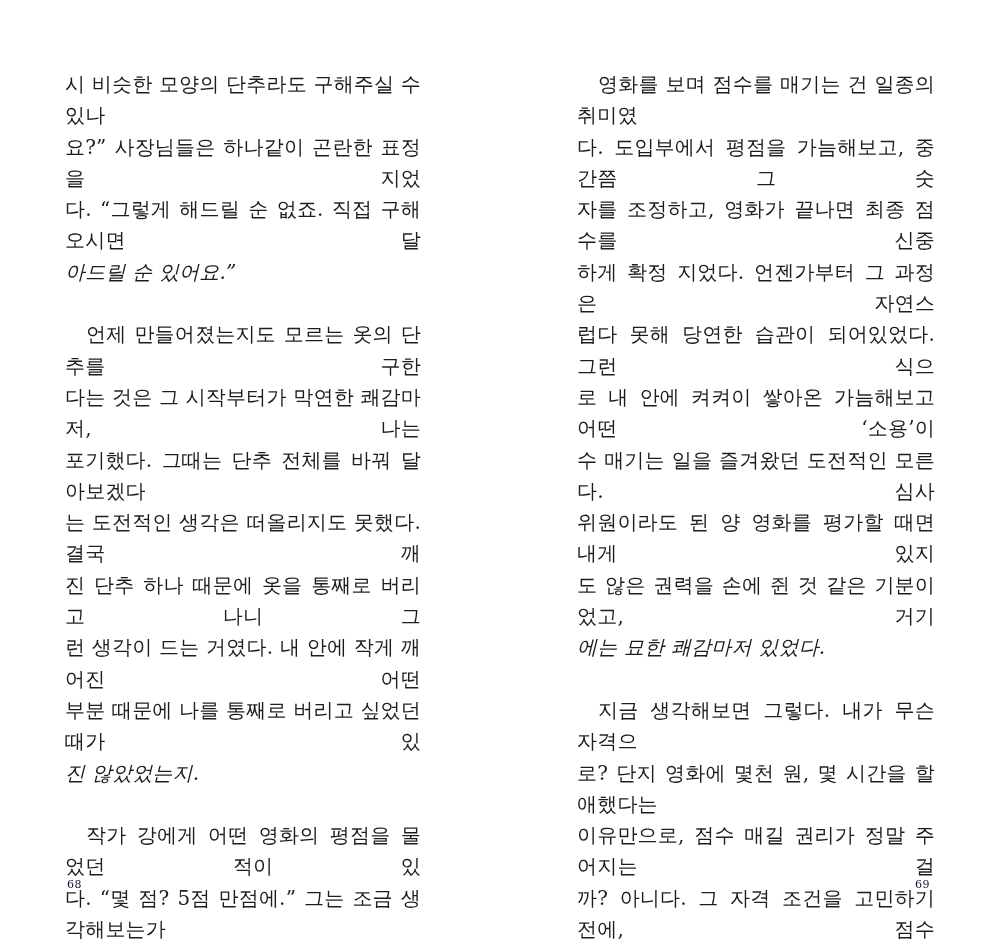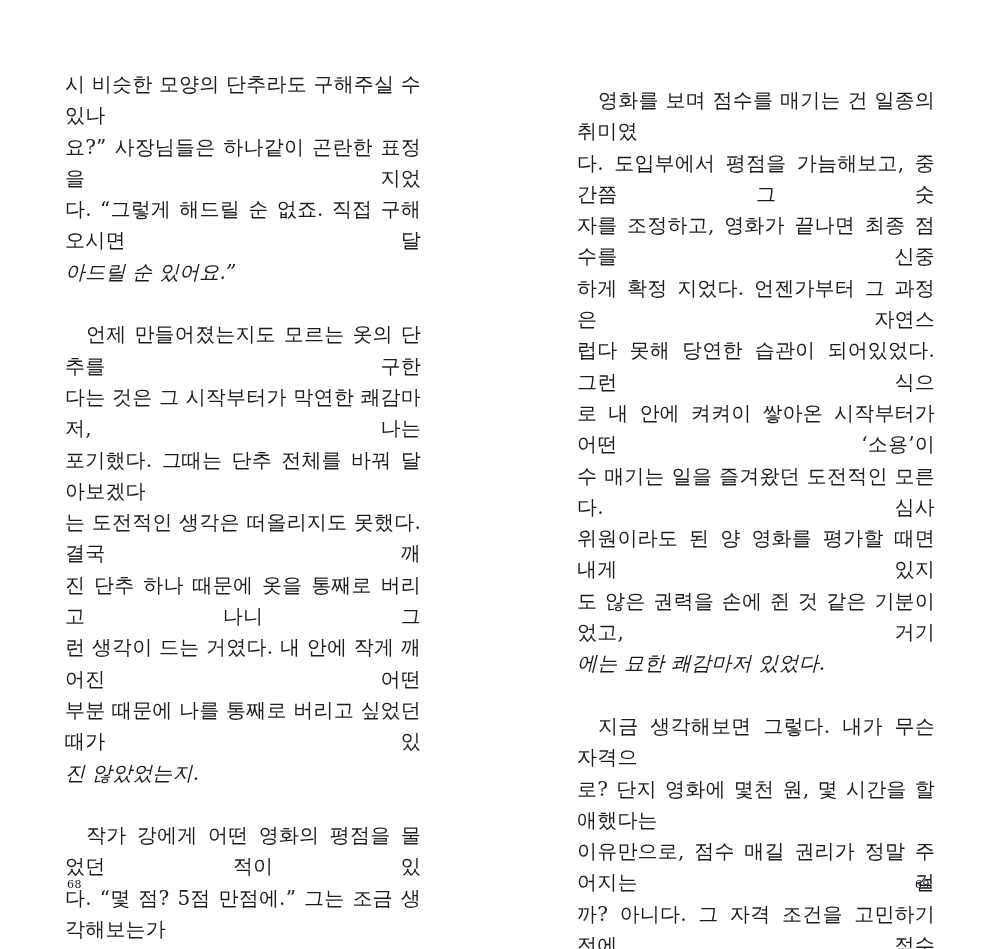--- a/index.html
+++ b/index.html
@@ -29,21 +29,21 @@
 
   .para { margin: 0; }
   .para + .para { margin-top: 31.3px; }
 
   .line {
     text-align: justify;
     text-align-last: justify;
     min-height: 31.3px;
   }
   .line.final { text-align-last: left; font-style: italic; }
-  .para.indent .line:first-child { text-indent: 21px; margin-top: 16px; }
+  .para.indent .line:first-child { text-indent: 21px; }
 
   .page-number {
     position: absolute;
     font-size: 11px;
     line-height: 16px;
     color: #0f172a;
     letter-spacing: 0.5px;
   }
   .page-number.left  { left: 67px; top: 877px; }
   .page-number.right { left: 574px; top: 877px; width: 356px; text-align: right; }
@@ -77,21 +77,21 @@
       </div>
     </div>
 
   <div class="page-text right">
       <div class="para indent">
         <div class="line">영화를 보며 점수를 매기는 건 일종의 취미였</div>
         <div class="line">다. 도입부에서 평점을 가늠해보고, 중간쯤 그 숫</div>
         <div class="line">자를 조정하고, 영화가 끝나면 최종 점수를 신중</div>
         <div class="line">하게 확정 지었다. 언젠가부터 그 과정은 자연스</div>
         <div class="line">럽다 못해 당연한 습관이 되어있었다. 그런 식으</div>
-        <div class="line">로 내 안에 켜켜이 쌓아온 시작부터가 어떤 ‘소용’이</div>
+        <div class="line">로 내 안에 켜켜이 쌓아온 가늠해보고 어떤 ‘소용’이</div>
         <div class="line">수 매기는 일을 즐겨왔던 도전적인 모른다. 심사</div>
         <div class="line">위원이라도 된 양 영화를 평가할 때면 내게 있지</div>
         <div class="line">도 않은 권력을 손에 쥔 것 같은 기분이었고, 거기</div>
         <div class="line final">에는 묘한 쾌감마저 있었다.</div>
       </div>
       <div class="para indent">
         <div class="line">지금 생각해보면 그렇다. 내가 무슨 자격으</div>
         <div class="line">로? 단지 영화에 몇천 원, 몇 시간을 할애했다는</div>
         <div class="line">이유만으로, 점수 매길 권리가 정말 주어지는 걸</div>
         <div class="line">까? 아니다. 그 자격 조건을 고민하기 전에, 점수</div>

